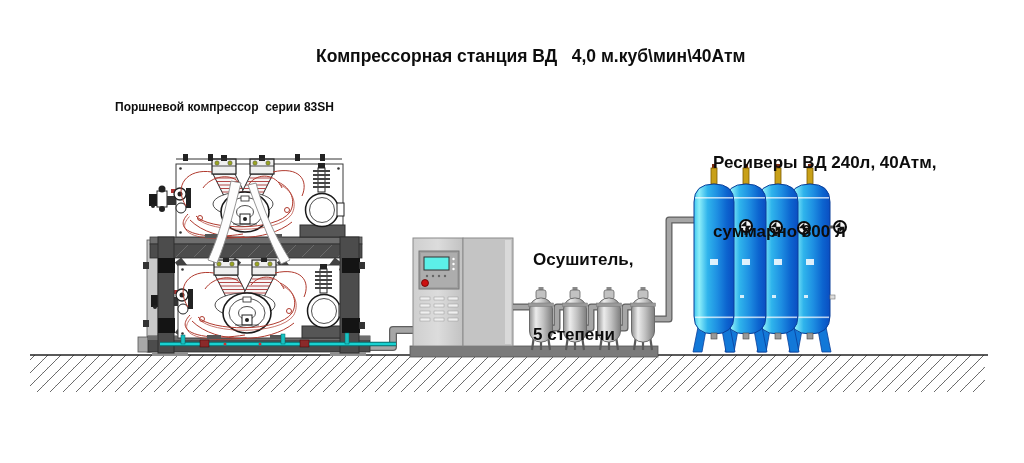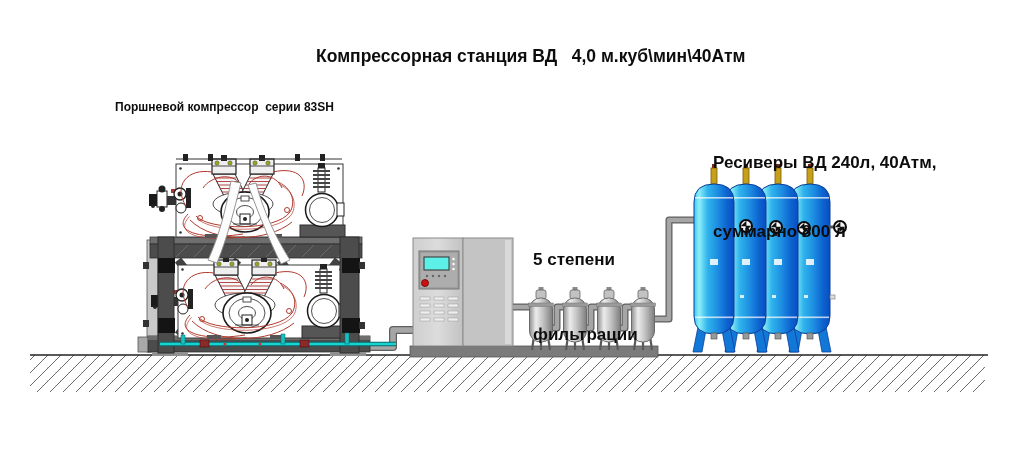--- a/index.html
+++ b/index.html
@@ -419,16 +419,16 @@
     </g>
   </svg>
 
   <div class="lbl title">Компрессорная станция ВД   4,0 м.куб\мин\40Атм</div>
   <div class="lbl lbl-compressor">Поршневой компрессор  серии 83SH</div>
   <div class="lbl lbl-receivers">
     <div>Ресиверы ВД 240л, 40Атм,</div>
     <div>суммарно 800 л</div>
   </div>
   <div class="lbl lbl-dryer">
+    <div>Осушитель,</div>
     <div>5 степени</div>
-    <div>фильтрации</div>
   </div>
 </div>
 
 </body></html>

